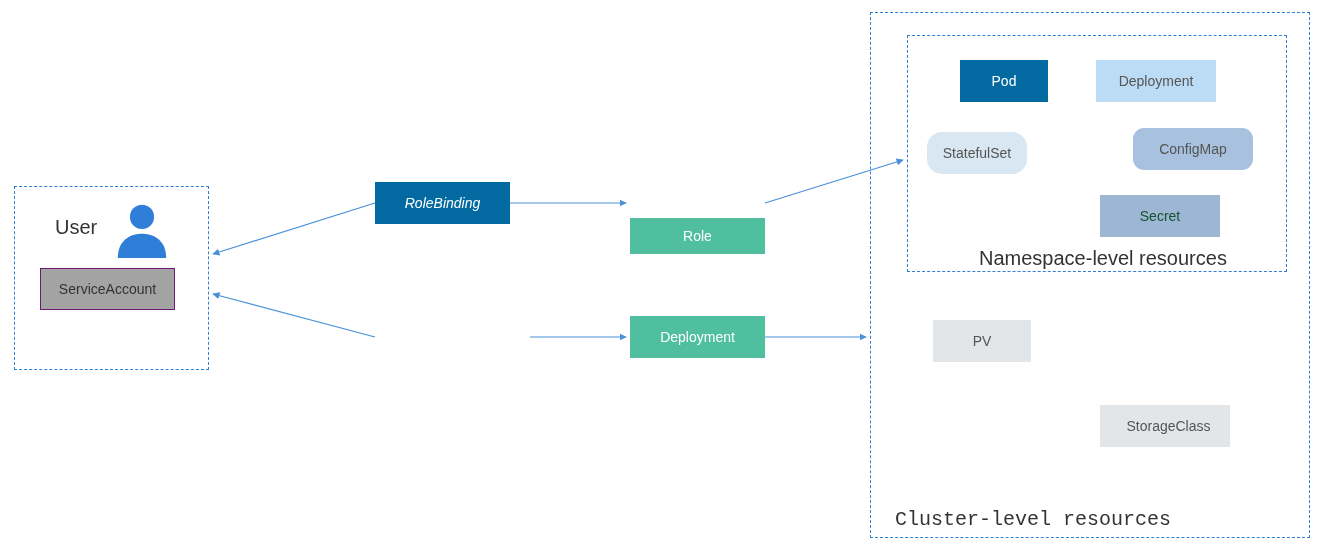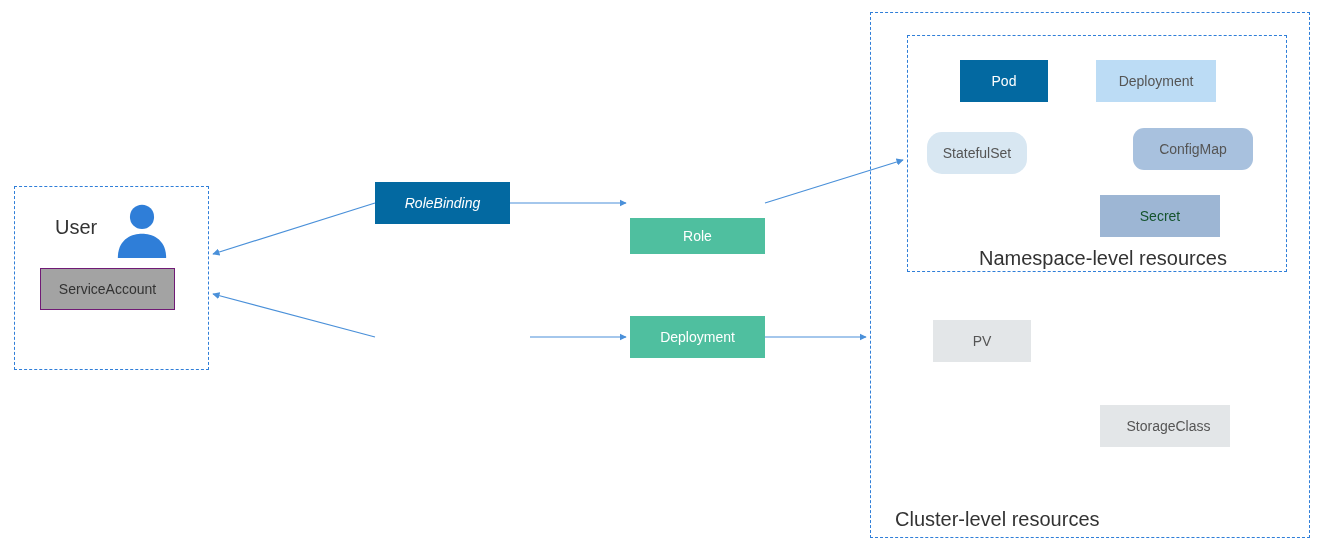--- a/index.html
+++ b/index.html
@@ -92,21 +92,21 @@
   <div class="node lblue2" style="left:1133px; top:128px; width:120px; height:42px;">ConfigMap</div>
 
   <div class="node lblue3" style="left:1100px; top:195px; width:120px; height:42px;">Secret</div>
 
   <div class="label" style="left:979px; top:247px;">Namespace-level resources</div>
 
   <div class="node lgrey" style="left:933px; top:320px; width:98px; height:42px;">PV</div>
 
   <div class="node lgrey" style="left:1100px; top:405px; width:130px; height:42px;padding-left:7px;">StorageClass</div>
 
-  <div class="label" style="left:895px; top:508px;">Cluster-level resources</div>
+  <div class="label" style="left:895px; top:508px;font-family:Liberation Mono, monospace;">Cluster-level resources</div>
 
   <svg class="overlay">
     <defs>
       <marker id="arrow" viewBox="0 0 10 10" refX="9" refY="5" markerWidth="6" markerHeight="6" orient="auto-start-reverse">
         <path d="M 0 0 L 10 5 L 0 10 z" fill="#4a90d9"></path>
       </marker>
     </defs>
     <g stroke="#4a90d9" stroke-width="1.2" fill="none">
 
       <line x1="375" y1="203" x2="213" y2="254" marker-end="url(#arrow)"></line>

